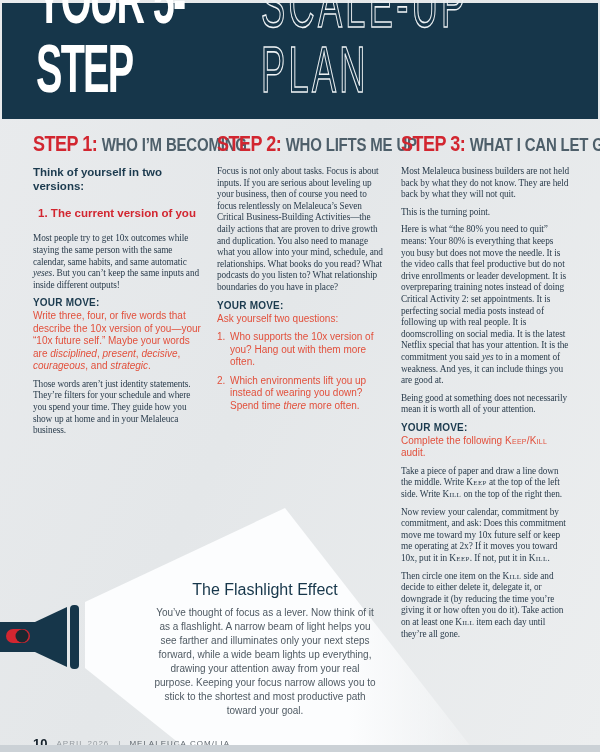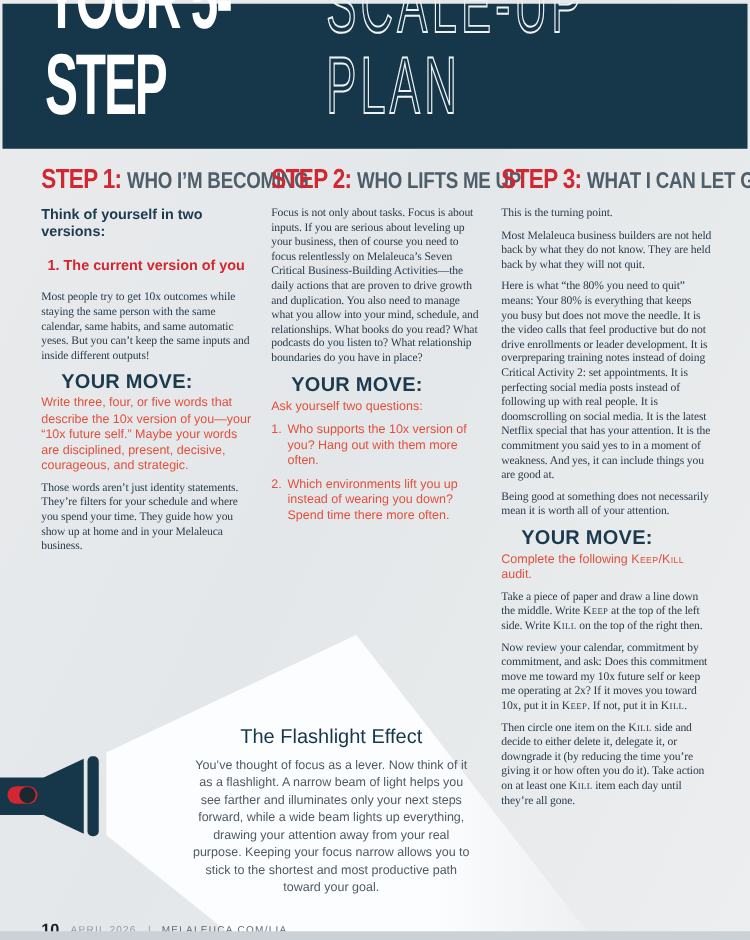--- a/index.html
+++ b/index.html
@@ -25,25 +25,25 @@
   
   .col{position:absolute;top:131px;width:168px;}
   .col1{left:33px;} .col2{left:217px;} .col3{left:401px;}
   .step-head{transform:scaleY(1.22);transform-origin:left top;margin:0 0 14px 0;white-space:nowrap;}
   .step-label{font-weight:700;font-size:18px;letter-spacing:-.5px;color:#d22630;}
   .step-title{font-weight:700;font-size:15px;letter-spacing:-.2px;color:#4e5f6a;}
   .lead{font-weight:700;font-size:11.5px;line-height:1.2;color:#1b3a4e;margin:0 0 13px 0;}
   .red-bold{font-weight:700;font-size:11.5px;line-height:1.2;color:#d22630;margin:0 0 13px 0;text-align:center;}
   .serif{font-family:"Liberation Serif",serif;font-size:9.3px;line-height:11.6px;
          letter-spacing:-.1px;color:#2a3c4c;margin:0 0 6px 0;}
-  .move-label{font-weight:700;font-size:16px;letter-spacing:.2px;color:#1b3a4e;margin:4px 0 2px 16px;}
+  .move-label{font-weight:700;font-size:10px;letter-spacing:.2px;color:#1b3a4e;margin:4px 0 2px 0;}
   .move-text{font-size:10px;line-height:12.5px;color:#e2503c;margin:0 0 6px 0;}
   .rlist-item{display:flex;font-size:10px;line-height:12.5px;color:#e2503c;margin:6px 0 0 0;}
   .rnum{flex:none;width:13px;}
-  span.i{}
+  span.i{font-style:italic;}
   span.sc{font-variant:small-caps;letter-spacing:.3px;}
   
   .fx-box{position:absolute;left:150px;top:581px;width:230px;text-align:center;}
   .fx-title{font-weight:400;font-size:16px;color:#16364a;margin:0 0 7px 0;}
   .fx-body{font-size:10px;line-height:14px;color:#4f5a63;margin:0;}
   
   .footer{position:absolute;left:33px;top:736px;display:flex;align-items:center;gap:9px;}
   .page-num{font-weight:700;font-size:13px;color:#14202a;}
   .footer-meta{font-size:8px;letter-spacing:1px;color:#949a9f;}
   .footer-sep{font-size:8px;color:#949a9f;}
@@ -101,22 +101,22 @@
       <span class="rnum">2.</span>
       <span class="rtext"><span>Which environments lift you up instead of wearing you down? Spend time </span><span class="i">there</span><span> more often.</span></span>
     </div>
   </div>
 
   <div class="col col3">
     <div class="step-head">
       <span class="step-label">STEP 3:</span>
       <span class="step-title">WHAT I CAN LET GO OF</span>
     </div>
+    <p class="serif">Most Melaleuca business builders are not held back by what they do not know. They are held back by what they will not quit.</p>
     <p class="serif">This is the turning point.</p>
-    <p class="serif">Most Melaleuca business builders are not held back by what they do not know. They are held back by what they will not quit.</p>
     <p class="serif"><span>Here is what “the 80% you need to quit” means: Your 80% is everything that keeps you busy but does not move the needle. It is the video calls that feel productive but do not drive enrollments or leader development. It is overpreparing training notes instead of doing Critical Activity 2: set appointments. It is perfecting social media posts instead of following up with real people. It is doomscrolling on social media. It is the latest Netflix special that has your attention. It is the commitment you said </span><span class="i">yes</span><span> to in a moment of weakness. And yes, it can include things you are good at.</span></p>
     <p class="serif">Being good at something does not necessarily mean it is worth all of your attention.</p>
     <p class="move-label">YOUR MOVE:</p>
     <p class="move-text"><span>Complete the following </span><span class="sc">Keep</span><span>/</span><span class="sc">Kill</span><span> audit.</span></p>
     <p class="serif"><span>Take a piece of paper and draw a line down the middle. Write </span><span class="sc">Keep</span><span> at the top of the left side. Write </span><span class="sc">Kill</span><span> on the top of the right then.</span></p>
     <p class="serif"><span>Now review your calendar, commitment by commitment, and ask: Does this commitment move me toward my 10x future self or keep me operating at 2x? If it moves you toward 10x, put it in </span><span class="sc">Keep</span><span>. If not, put it in </span><span class="sc">Kill</span><span>.</span></p>
     <p class="serif"><span>Then circle one item on the </span><span class="sc">Kill</span><span> side and decide to either delete it, delegate it, or downgrade it (by reducing the time you’re giving it or how often you do it). Take action on at least one </span><span class="sc">Kill</span><span> item each day until they’re all gone.</span></p>
   </div>
 
   <div class="fx-box">

